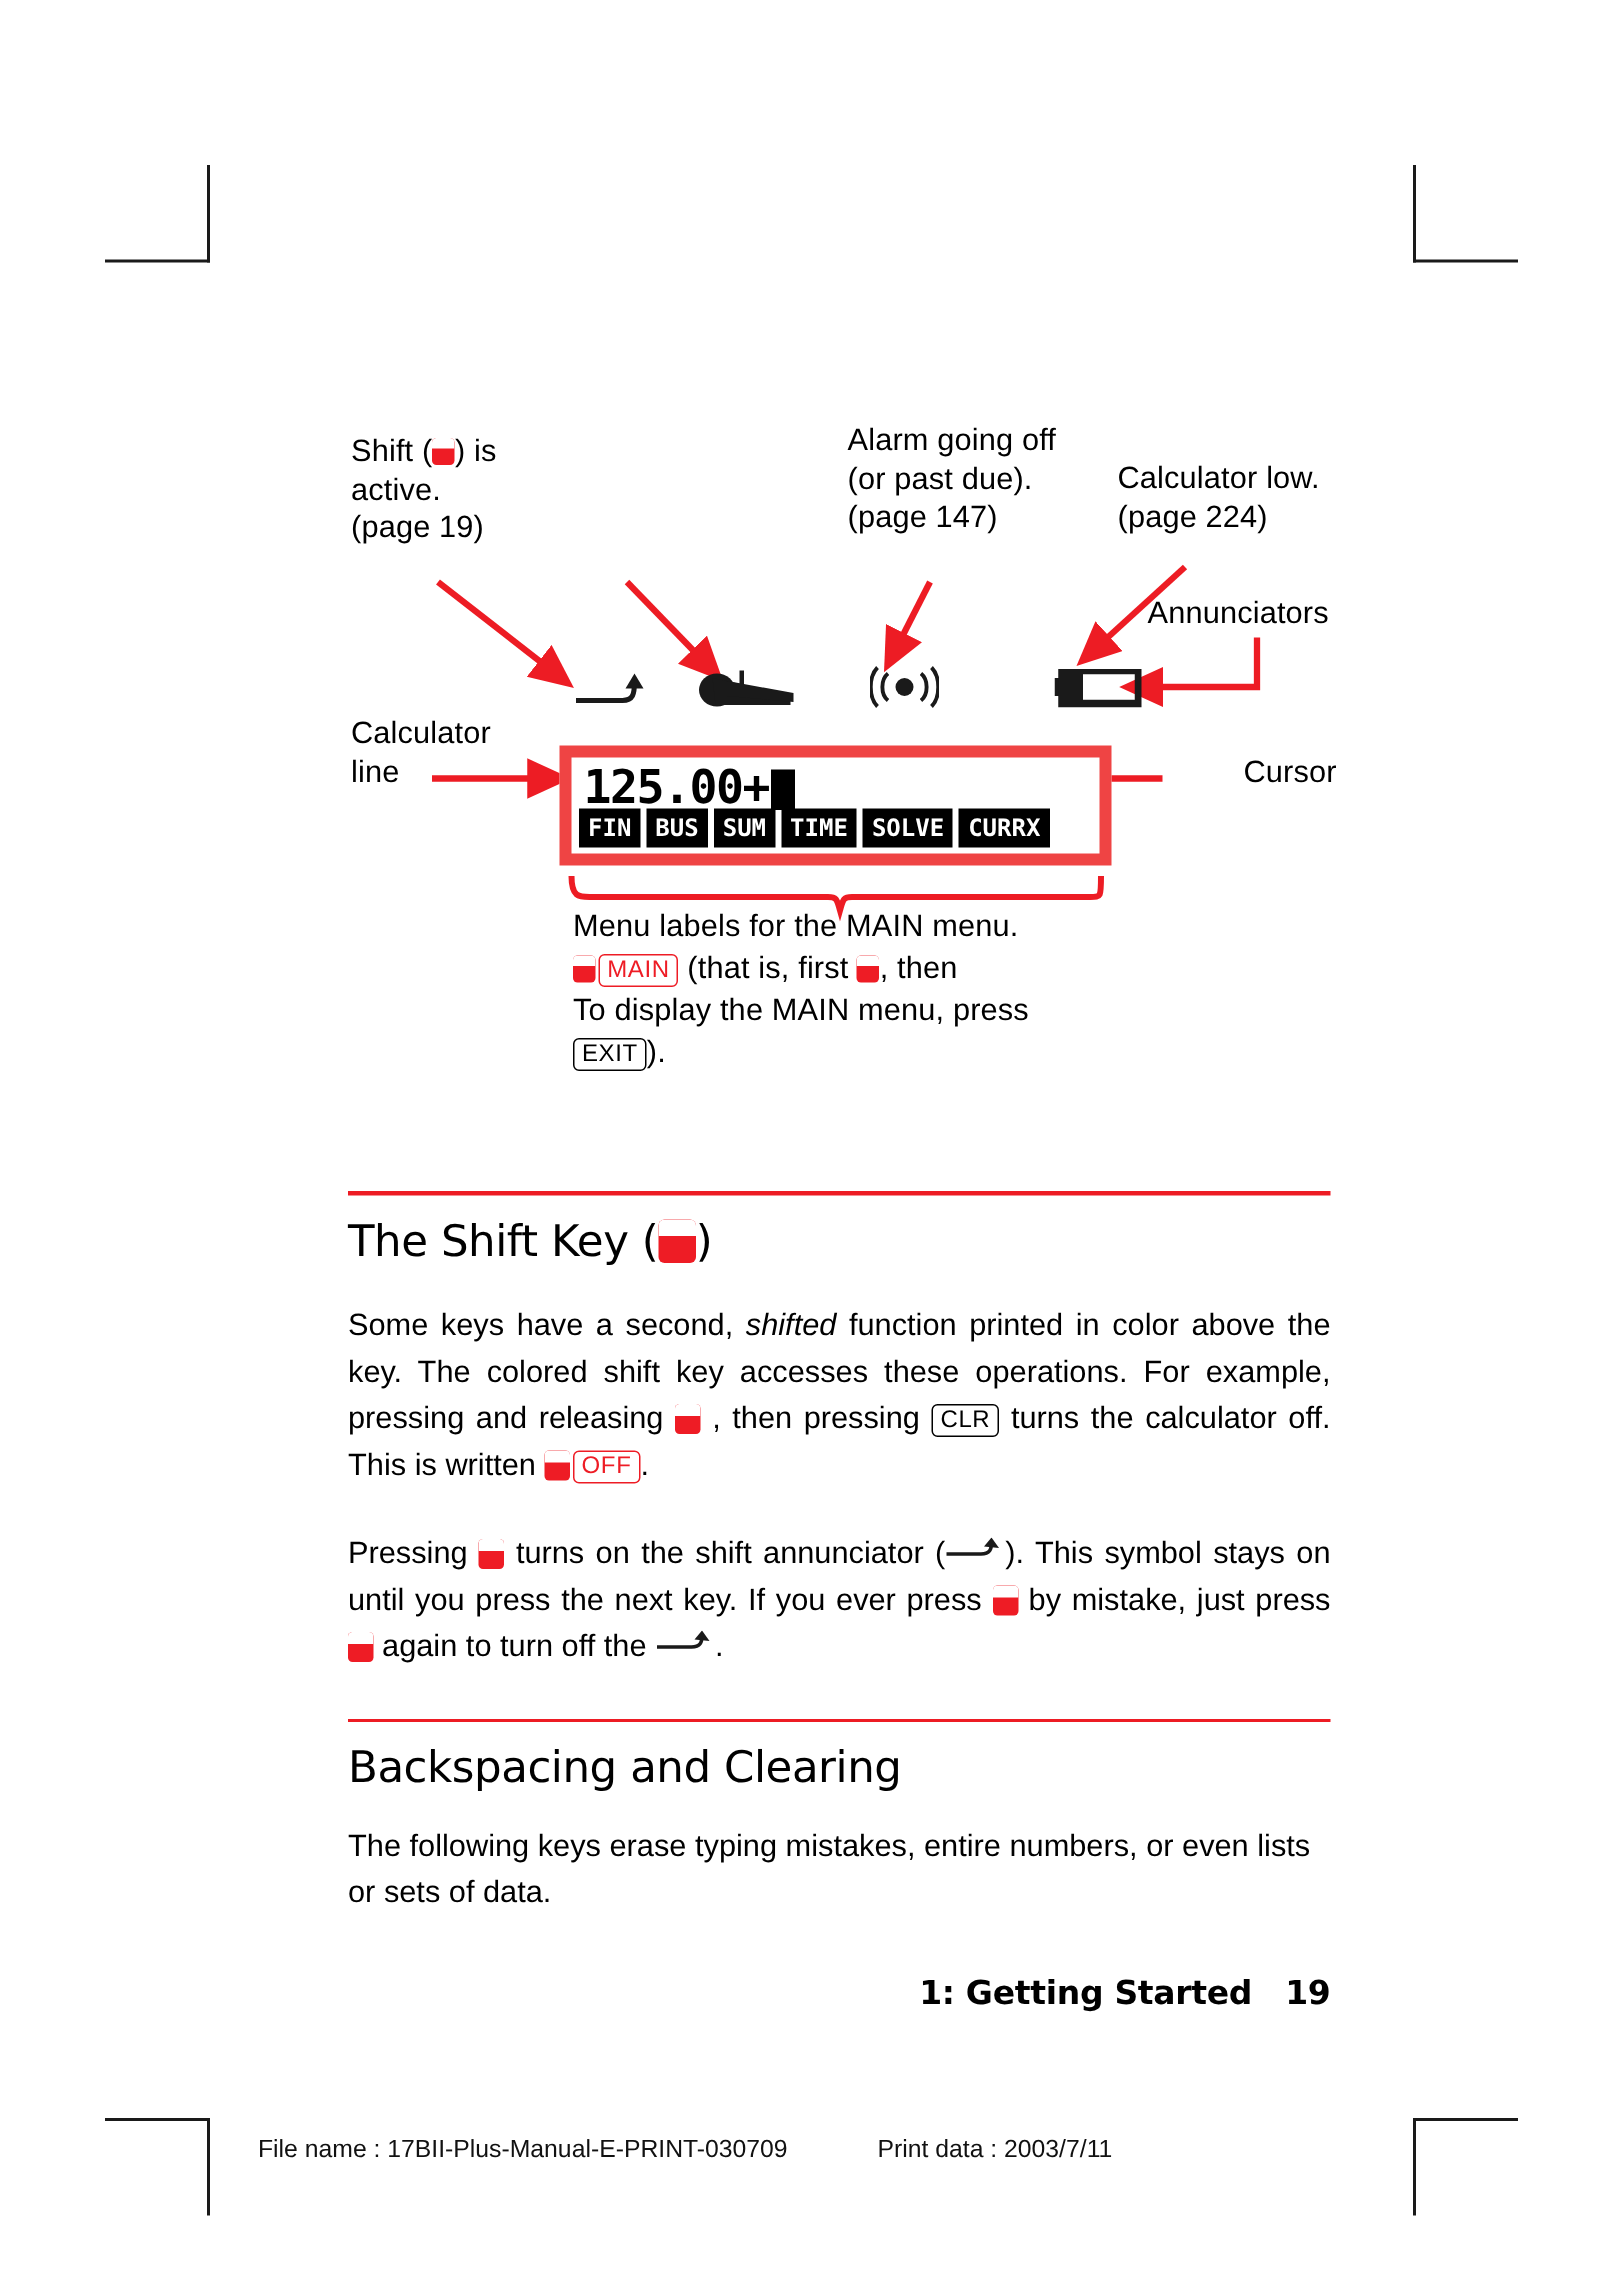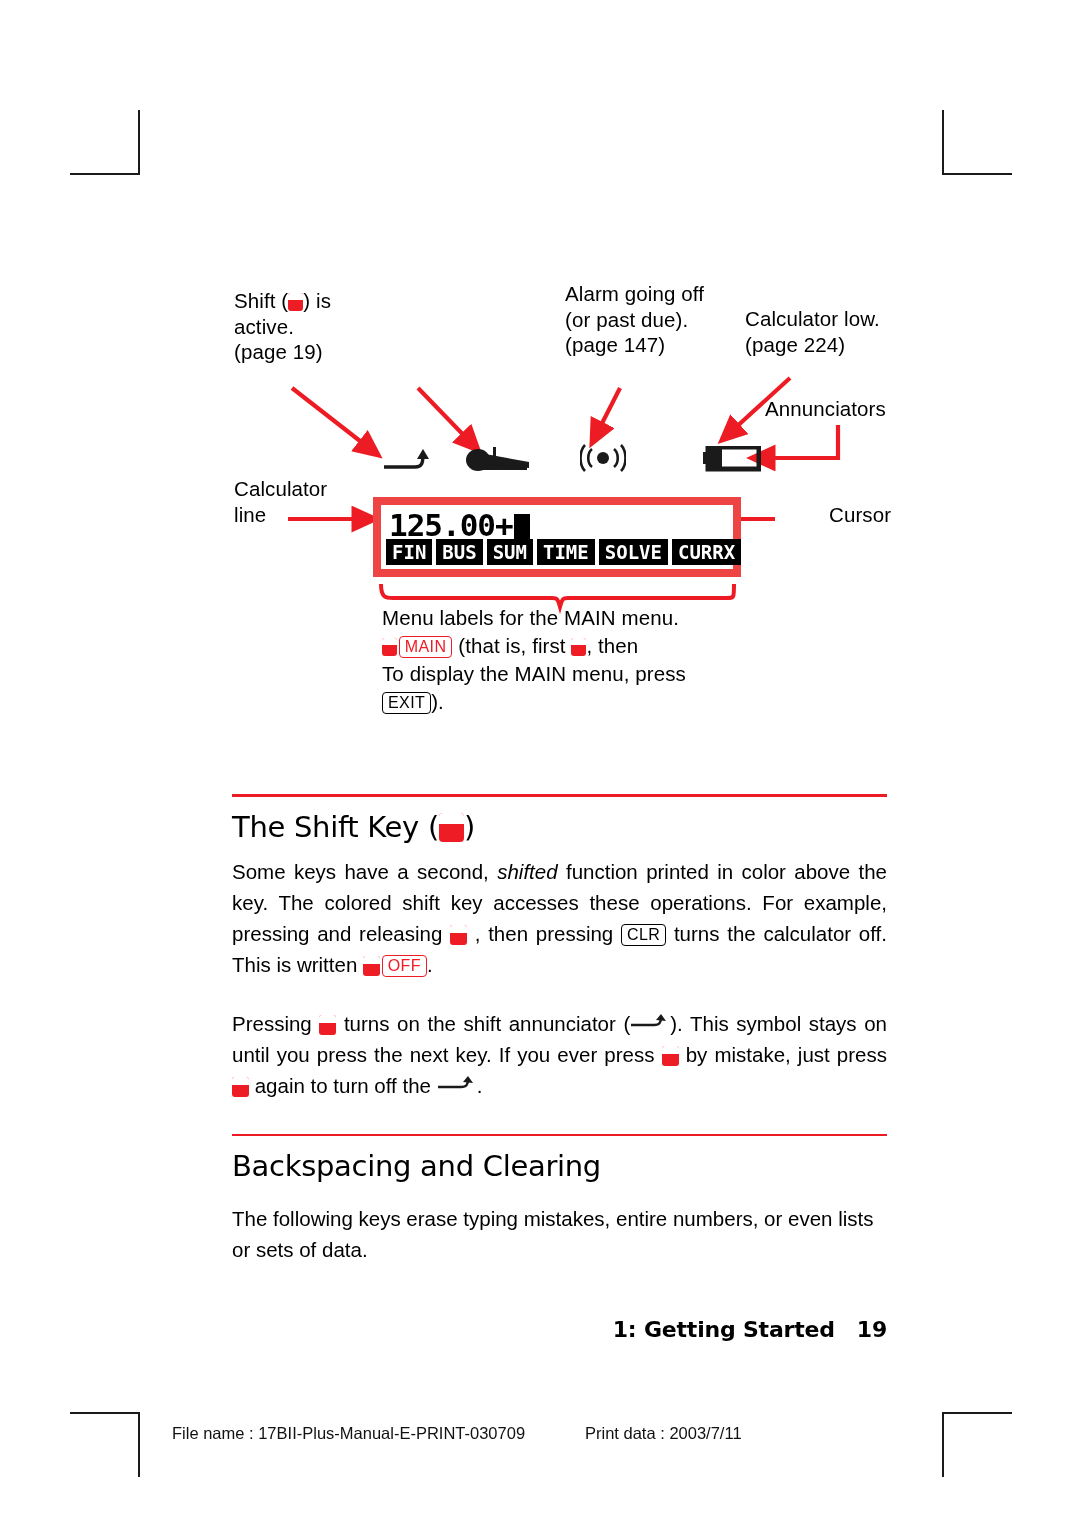--- a/index.html
+++ b/index.html
@@ -103,21 +103,21 @@
   #lcdmenu {
     position: absolute;
     left: 5px; bottom: 4px;
     display: flex;
     gap: 4px;
   }
   .mlabel {
     background: #000;
     color: #fff;
     font-family: "DejaVu Sans Mono", monospace;
-    font-size: 19px;
+    font-size: 16px;
     font-weight: bold;
     line-height: 26px;
     height: 26px;
     padding: 0 6px;
     letter-spacing: 0px;
     text-align: center;
   }
 
   
   #content {
@@ -135,21 +135,21 @@
     font-size: 29px;
     font-weight: normal;
     letter-spacing: -0.3px;
     margin: 13px 0 0 0;
     color: #000;
   }
   p.body {
     font-size: 20.5px;
     line-height: 31px;
     text-align: justify;
-    margin: 12px 0 0 0;
+    margin: 24px 0 0 0;
     color: #000;
   }
   p.body.nojust { text-align: left; }
   .it { font-style: italic; }
 
   
   .shiftann {
     display: inline-block;
     width: 40px; height: 14px;
     position: relative;

